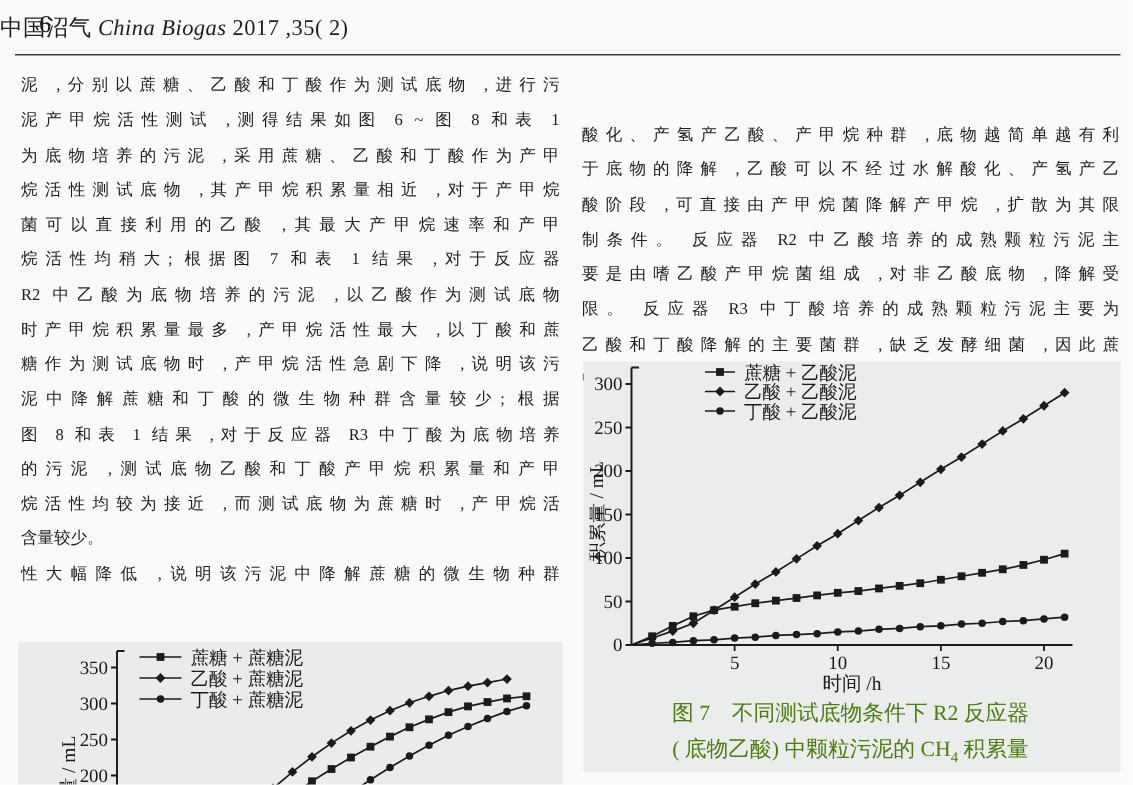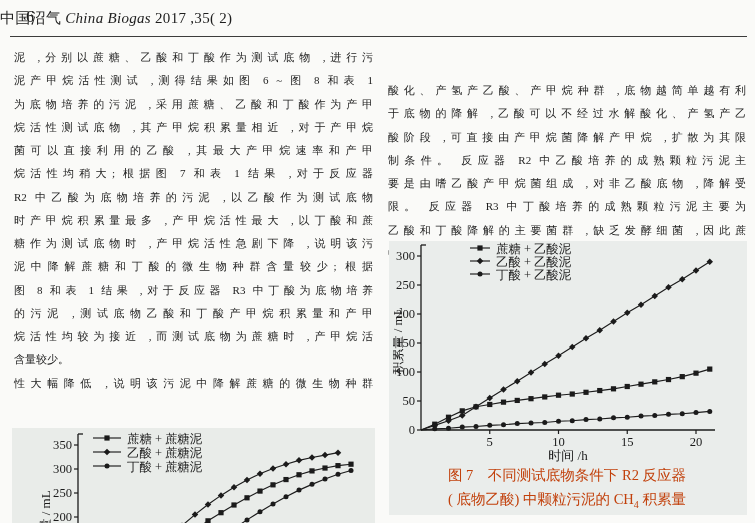--- a/index.html
+++ b/index.html
@@ -38,21 +38,21 @@
   .tline.tline-last{text-align-last:left;}
   .figpanel{
     position:absolute;background:#e9ece9;
   }
   .fig6-panel{left:12px;top:428px;width:363px;height:95px;}
   .fig7-panel{left:389px;top:241px;width:358px;height:274px;background:#eaedeb;}
   .fig6-svg{position:absolute;left:36px;top:428px;}
   .fig7-svg{position:absolute;left:393px;top:236px;}
   .fig-caption{
     position:absolute;left:388px;width:358px;
-    text-align:center;font-size:14.5px;color:#c2410c;
+    text-align:center;font-size:14.5px;color:#4d7c0f;
   }
   .fig-caption.line1{top:466px;}
   .fig-caption.line2{top:490px;}
   .fig-caption sub{font-size:10px;}
 </style>
 </head>
 <body>
 
 <div class="page">
 

